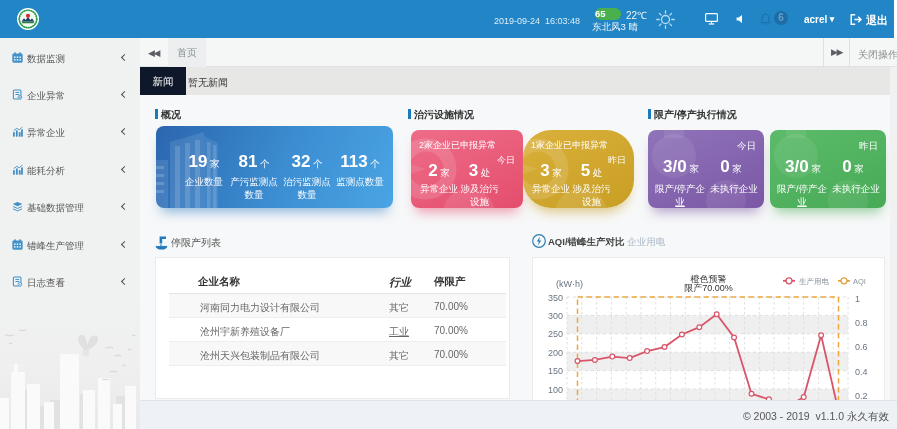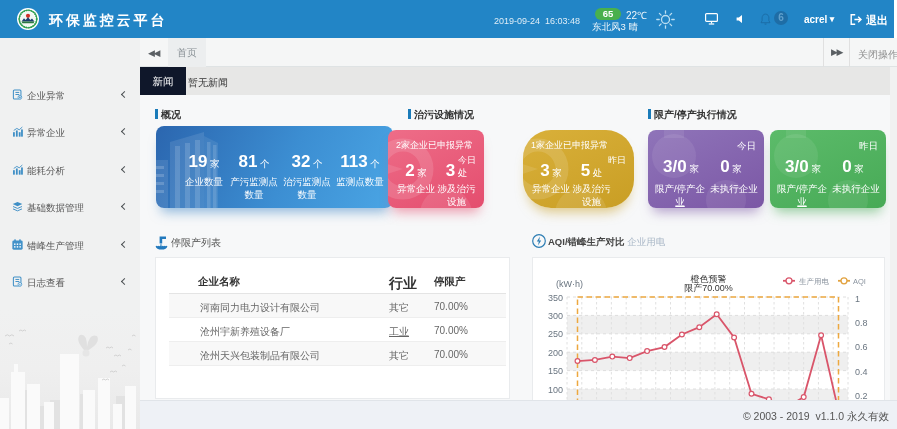--- a/index.html
+++ b/index.html
@@ -4,21 +4,21 @@
 <style>
 * { margin:0; padding:0; box-sizing:border-box; }
 html,body { width:897px; height:429px; overflow:hidden; font-family:"Liberation Sans",sans-serif; background:#fff; }
 #page { position:relative; width:897px; height:429px; overflow:hidden; }
 .abs { position:absolute; }
 
 
 #header { position:absolute; left:0; top:0; width:894px; height:38px; background:#2285c6; }
 #htitle { position:absolute; left:49px; top:12px; color:#fff; font-size:14px; font-weight:bold; letter-spacing:2.9px; }
 #htime { position:absolute; left:494px; top:16px; color:rgba(255,255,255,.85); font-size:9px; }
-#wpill { position:absolute; left:595px; top:7.5px; width:26px; height:12px; background:#49b04d; border-radius:6px; color:#fff; font-size:9.5px; font-weight:bold; text-align:center; line-height:12px; }
+#wpill { position:absolute; left:595px; top:7.5px; width:26px; height:12px; background:#49b04d; border-radius:6px; color:#fff; font-size:9.5px; font-weight:bold; line-height:12px; }
 #wtemp { position:absolute; left:626px; top:8px; color:rgba(255,255,255,.92); font-size:10px; }
 #wwind { position:absolute; left:592px; top:21px; color:rgba(255,255,255,.92); font-size:9.5px; }
 .hico { position:absolute; }
 
 
 #sidebar { position:absolute; left:0; top:38px; width:140px; height:391px; background:#f0f1f1; }
 .mitem { position:absolute; left:0; width:140px; height:37px; }
 .mitem .mico { position:absolute; left:12px; top:13px; width:11px; height:11px; }
 .mitem .mtxt { position:absolute; left:27px; top:14px; font-size:9.5px; color:#555; }
 .mitem .arr { position:absolute; right:13px; top:15.5px; width:5px; height:5px; border-left:1.2px solid #4a4f52; border-bottom:1.2px solid #4a4f52; transform:rotate(45deg); }
@@ -36,21 +36,21 @@
 
 
 #content { position:absolute; left:140px; top:95px; width:757px; height:305px; background:#f7f8f9; }
 .sectitle { position:absolute; font-size:10px; font-weight:bold; color:#333; }
 .sectitle .bar { display:inline-block; width:3px; height:10px; background:#1a7bb9; margin-right:3px; position:relative; top:1px; }
 
 .card { position:absolute; border-radius:8px; color:#fff; overflow:hidden; }
 #cardblue { left:16px; top:31px; width:237px; height:82px;
   background:linear-gradient(115deg,#2b66af 0%,#3c8ed2 55%,#4aa5e4 100%);
   box-shadow:0 9px 12px -5px rgba(73,140,200,.6);padding-left:16px; }
-#cardred { left:248px; top:35px; width:96px; height:78px;
+#cardred { left:271px; top:35px; width:112px; height:78px;
   background:linear-gradient(155deg,#ee6d88 0%,#e44d6e 100%);
   box-shadow:0 9px 12px -5px rgba(228,77,110,.55);text-decoration:underline; }
 #cardyellow { left:383px; top:35px; width:111px; height:78px;
   background:linear-gradient(155deg,#d9b03a 0%,#c99e24 100%);
   box-shadow:0 9px 12px -5px rgba(201,158,36,.55);border-radius:28px; }
 #cardpurple { left:508px; top:35px; width:116px; height:78px;
   background:linear-gradient(155deg,#8f74b9 0%,#7b57a5 100%);
   box-shadow:0 9px 12px -5px rgba(123,87,165,.55); }
 #cardgreen { left:630px; top:35px; width:116px; height:78px;
   background:linear-gradient(155deg,#5cbb6a 0%,#47aa56 100%);
@@ -80,21 +80,20 @@
     <svg id="logo" style="position:absolute; left:17px; top:8px;" width="22" height="22" viewBox="0 0 22 22">
       <circle cx="11" cy="11" r="11" fill="#fff"></circle>
       <circle cx="11" cy="11" r="9.6" fill="#3ba757"></circle>
       <circle cx="11" cy="11" r="8.2" fill="#fff"></circle>
       <circle cx="11" cy="11" r="8.6" fill="none" stroke="#2f9e4e" stroke-width="1.6" stroke-dasharray="1.1,1.3"></circle>
       <circle cx="11" cy="11" r="7.2" fill="#f2f8f3"></circle>
       <circle cx="11" cy="7.8" r="2.1" fill="#cf3128"></circle>
       <path d="M4.6 13.6 L7 10.2 L8.6 12 L11 9.2 L13.4 12 L15 10.6 L17.4 13.6 Z" fill="#1d3f6e"></path>
       <path d="M4.6 13.6 L17.4 13.6 L16.6 15.2 L5.4 15.2 Z" fill="#2c7a43"></path>
     </svg>
-    <div id="htitle">环保监控云平台</div>
     <div id="htime">2019-09-24&nbsp;&nbsp;16:03:48</div>
     <div id="wpill">65</div>
     <div id="wtemp">22℃</div>
     <div id="wwind">东北风3 晴</div>
 
     <svg class="hico" style="left:655px; top:8.5px;" width="21" height="21" viewBox="0 0 21 21">
       <circle cx="10.5" cy="10.5" r="4" fill="none" stroke="#bddff2" stroke-width="1.3"></circle>
       <g stroke="#bddff2" stroke-width="1.3" stroke-linecap="round">
         <line x1="10.5" y1="1.8" x2="10.5" y2="4.2"></line>
           <line x1="10.5" y1="16.8" x2="10.5" y2="19.2"></line>
@@ -125,20 +124,37 @@
     <div class="abs" style="left:804px; top:14px; color:#fff; font-size:10px; font-weight:bold;">acrel<span style="font-size:9px; position:relative; top:-1px;"> ▾</span></div>
 
     <svg class="hico" style="left:850px; top:14px;" width="12" height="11" viewBox="0 0 12 11">
       <path d="M5.2 0.8 L1.2 0.8 L1.2 10.2 L5.2 10.2" fill="none" stroke="#fff" stroke-width="1.4"></path>
       <path d="M4.4 5.5 L10.6 5.5 M8.2 2.7 L11.1 5.5 L8.2 8.3" fill="none" stroke="#fff" stroke-width="1.4"></path>
     </svg>
     <div class="abs" style="left:866px; top:13px; color:#fff; font-size:11px; font-weight:bold;">退出</div>
   </div>
 
   <div id="sidebar">
+    <div class="mitem" style="top:1px;">
+      <svg class="mico" viewBox="0 0 16 16">
+          <rect x="0.5" y="2" width="15" height="13.5" rx="2" fill="#4292c9"></rect>
+          <rect x="3.2" y="0.4" width="2.4" height="3.6" rx="1" fill="#4292c9"></rect>
+          <rect x="10.4" y="0.4" width="2.4" height="3.6" rx="1" fill="#4292c9"></rect>
+          <g fill="#fff">
+            <rect x="3" y="6.5" width="2.1" height="2.1"></rect>
+            <rect x="6.9" y="6.5" width="2.1" height="2.1"></rect>
+            <rect x="10.8" y="6.5" width="2.1" height="2.1"></rect>
+            <rect x="3" y="10.4" width="2.1" height="2.1"></rect>
+            <rect x="6.9" y="10.4" width="2.1" height="2.1"></rect>
+            <rect x="10.8" y="10.4" width="2.1" height="2.1"></rect>
+          </g>
+        </svg>
+      <div class="mtxt">数据监测</div>
+        <div class="arr"></div>
+    </div>
     <div class="mitem" style="top:38px;">
       <svg class="mico" viewBox="0 0 16 16">
           <rect x="2" y="1.5" width="11" height="13" rx="1.5" fill="none" stroke="#3e8fc6" stroke-width="1.5"></rect>
           <line x1="5" y1="5" x2="10.5" y2="5" stroke="#3e8fc6" stroke-width="1.4"></line>
           <line x1="5" y1="8" x2="10.5" y2="8" stroke="#3e8fc6" stroke-width="1.4"></line>
           <circle cx="11.5" cy="12" r="3.2" fill="#fff"></circle>
           <circle cx="11.5" cy="12" r="2.7" fill="none" stroke="#3e8fc6" stroke-width="1.2"></circle>
           <line x1="11.5" y1="10.7" x2="11.5" y2="13.3" stroke="#3e8fc6" stroke-width="1.2"></line>
           <line x1="10.2" y1="12" x2="12.8" y2="12" stroke="#3e8fc6" stroke-width="1.2"></line>
         </svg>
@@ -377,21 +393,21 @@
     <div class="ptitle" style="left:31px; top:141px;">停限产列表</div>
 
     <svg style="position:absolute; left:392px; top:139px;" width="14" height="14" viewBox="0 0 14 14">
       <circle cx="7" cy="7" r="6.3" fill="none" stroke="#2d7db3" stroke-width="1.2"></circle>
       <path d="M8 2.6 L4.8 7.4 L6.8 7.4 L6 11.4 L9.2 6.4 L7.2 6.4 Z" fill="#2d7db3"></path>
     </svg>
     <div class="ptitle" style="left:408px; top:141px;"><span style="color:#444; font-weight:bold; font-size:9.5px;">AQI/错峰生产对比</span> <span style="color:#a8b6c6; font-size:9.5px;">企业用电</span></div>
 
     <div class="panel" id="panel-table">
       <div class="abs" style="left:42px; top:17px; font-size:10.5px; font-weight:bold; color:#333;">企业名称</div>
-      <div class="abs" style="left:233px; top:17px; font-size:14px; font-weight:bold; color:#333;">行业</div>
+      <div class="abs" style="left:233px; top:17px; font-size:11px; font-weight:bold; color:#333;font-style:italic;">行业</div>
       <div class="abs" style="left:278px; top:17px; font-size:10.5px; font-weight:bold; color:#333;">停限产</div>
       <div class="abs" style="left:13px; top:35px; width:337px; border-top:1px solid #e4e4e4;"></div>
       <div class="abs" style="left:13px; top:36px; width:337px; height:24px; background:#f8f8f8; border-bottom:1px solid #eee;">
         <span class="abs" style="left:31px; top:7px; font-size:10px; color:#666;">河南同力电力设计有限公司</span>
         <span class="abs" style="left:220px; top:7px; font-size:10px; color:#666;">其它</span>
         <span class="abs" style="left:265px; top:7px; font-size:10px; color:#666;">70.00%</span>
       </div>
       <div class="abs" style="left:13px; top:60px; width:337px; height:24px; background:#fff; border-bottom:1px solid #eee;">
         <span class="abs" style="left:31px; top:7px; font-size:10px; color:#666;">沧州宇新养殖设备厂</span>
         <span class="abs" style="left:220px; top:7px; font-size:10px; color:#666; text-decoration:underline;">工业</span>

